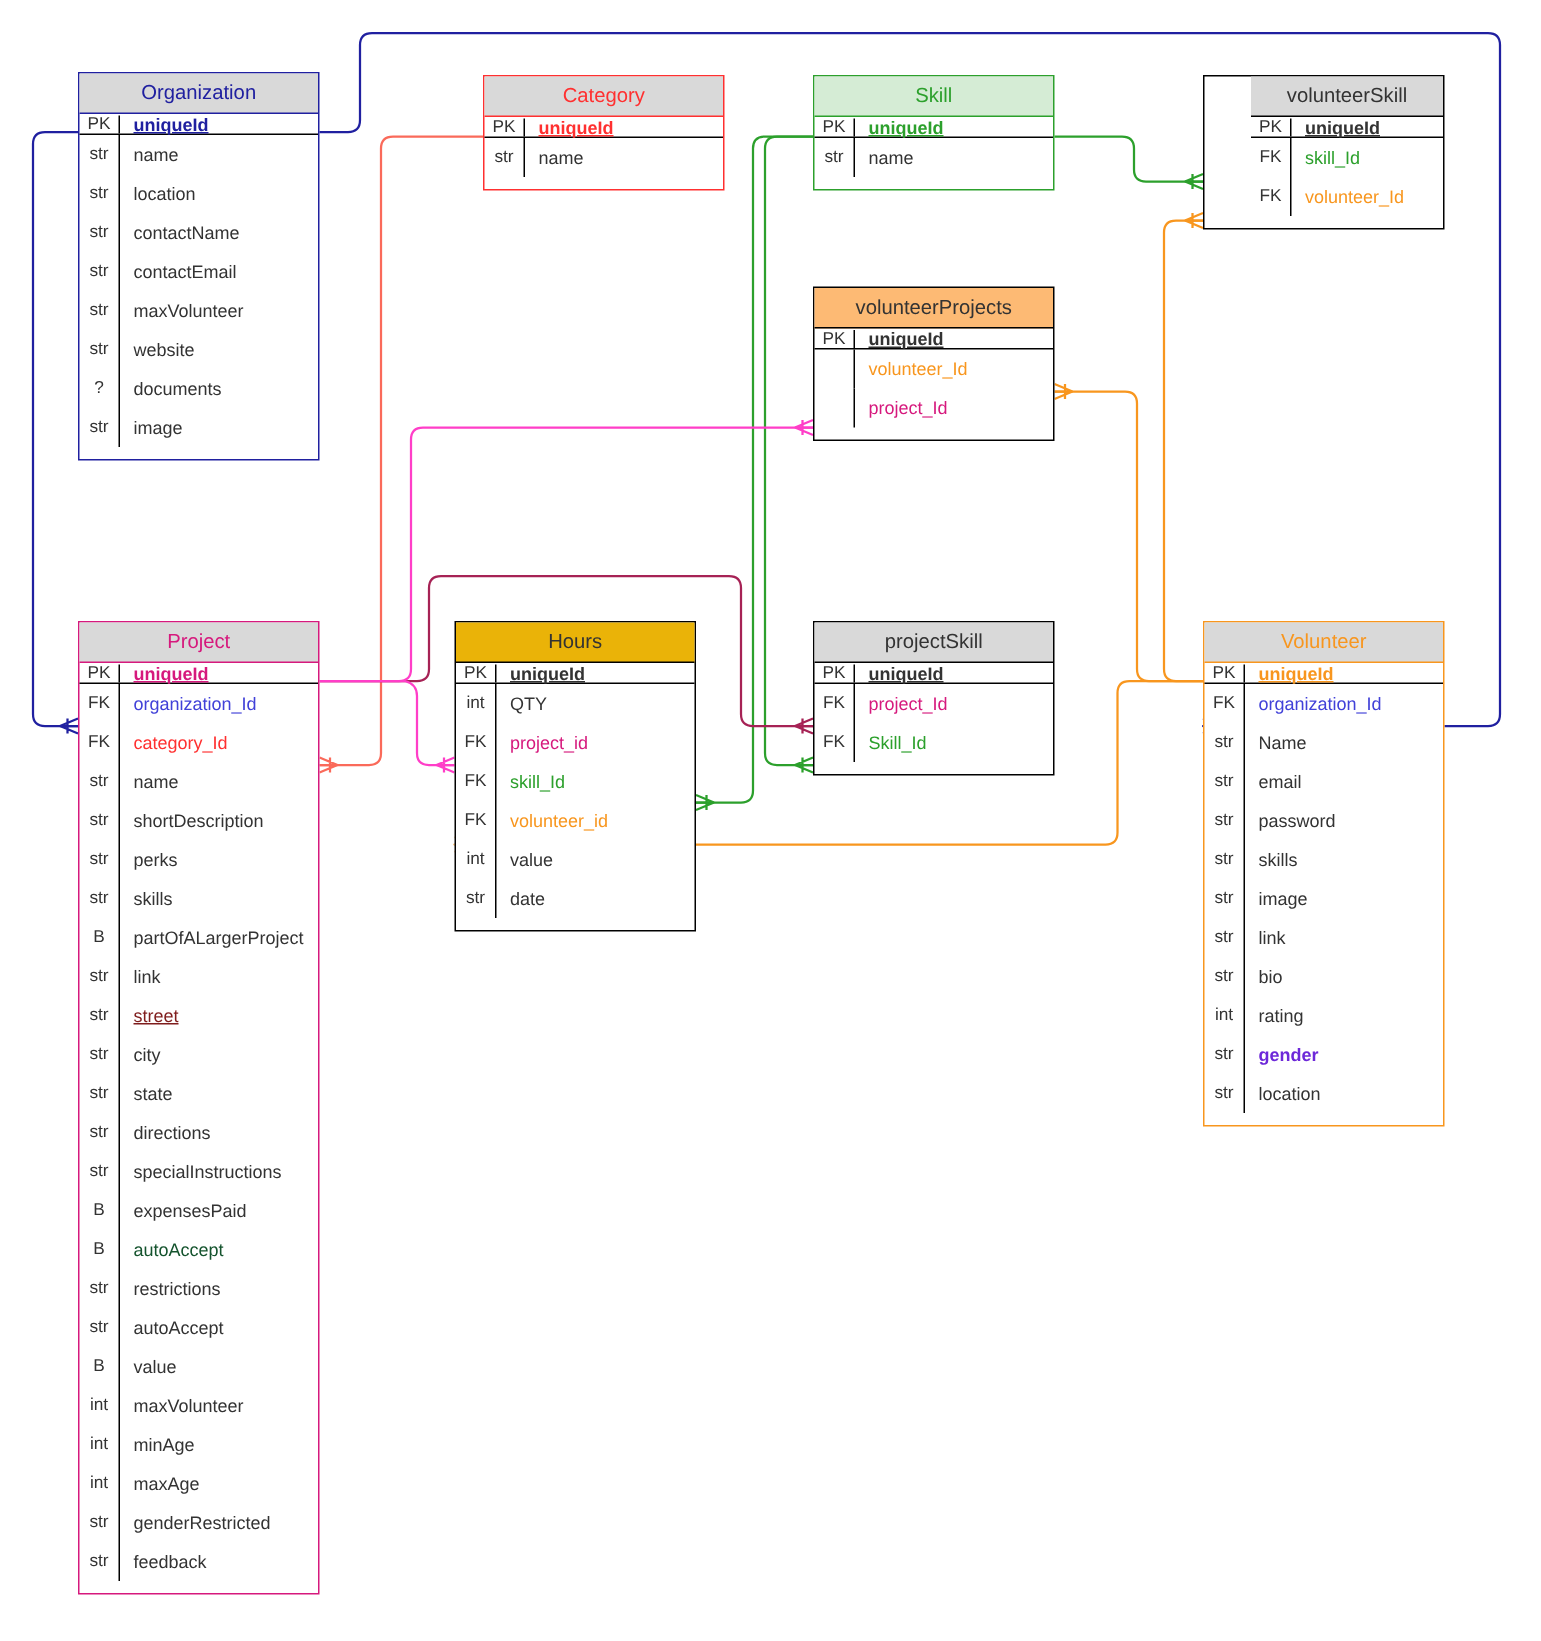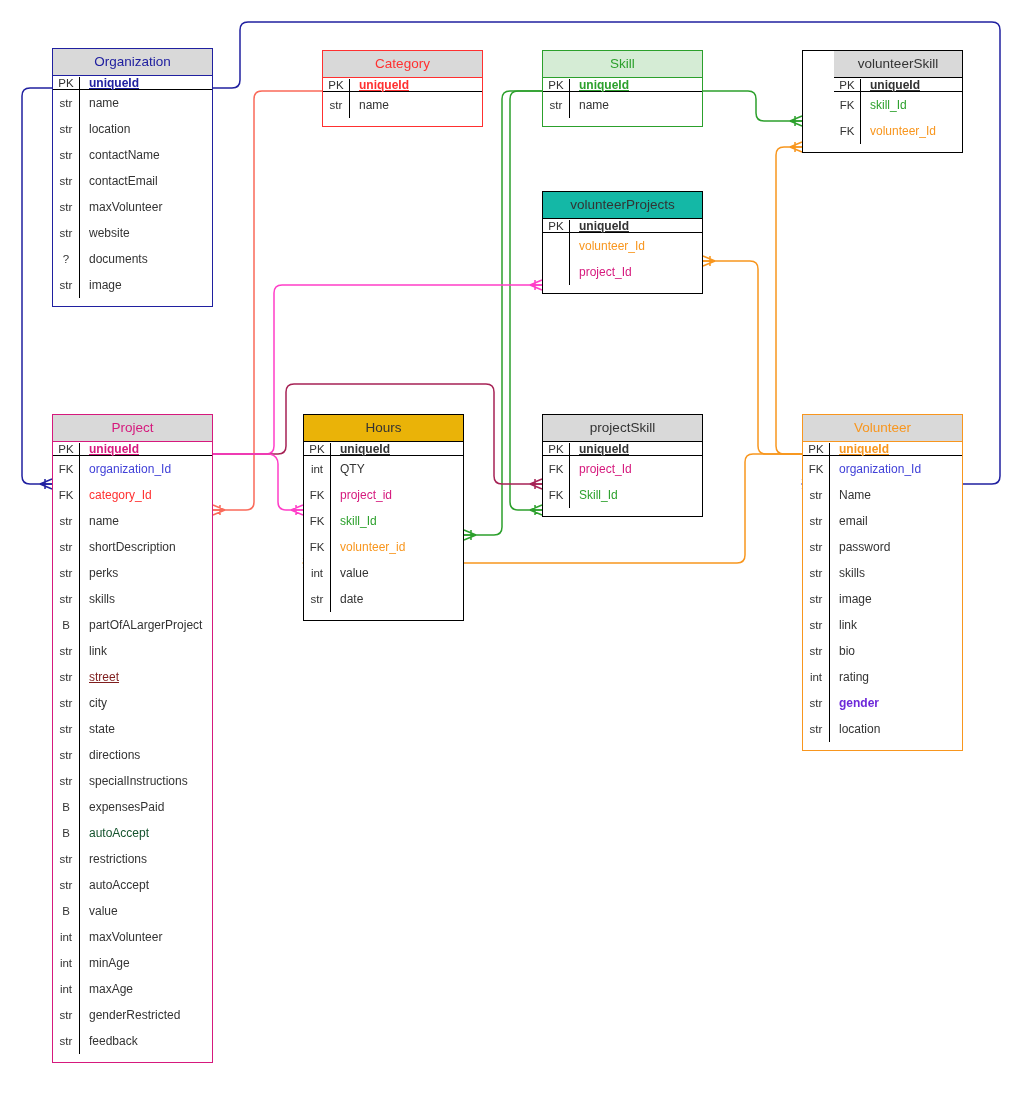--- a/index.html
+++ b/index.html
@@ -200,21 +200,21 @@
             <div class="c-name" style="color: rgb(44, 160, 44);">skill_Id</div>
           </div>
           <div class="row">
             <div class="c-key">FK</div>
             <div class="c-name" style="color: rgb(248, 150, 30);">volunteer_Id</div>
           </div>
           <div style="height: 8px;"></div>
         </div>
       </div>
       <div class="entity" style="left: 542px; top: 191px; width: 161px; border-color: rgb(0, 0, 0);">
-        <div class="ent-title" style="background: #14b8a6; color: rgb(51, 51, 51); border-bottom-color: rgb(0, 0, 0);">volunteerProjects</div>
+        <div class="ent-title" style="background: #fdba74; color: rgb(51, 51, 51); border-bottom-color: rgb(0, 0, 0);">volunteerProjects</div>
         <div class="pk-row">
           <div class="c-key">PK</div>
           <div class="c-name" style="color: rgb(51, 51, 51);">uniqueId</div>
         </div>
         <div class="body-rows">
           <div class="row">
             <div class="c-key"></div>
             <div class="c-name" style="color: rgb(248, 150, 30);">volunteer_Id</div>
           </div>
           <div class="row">

